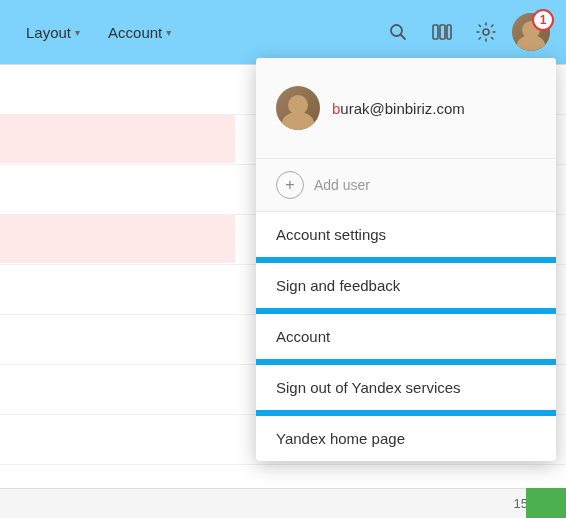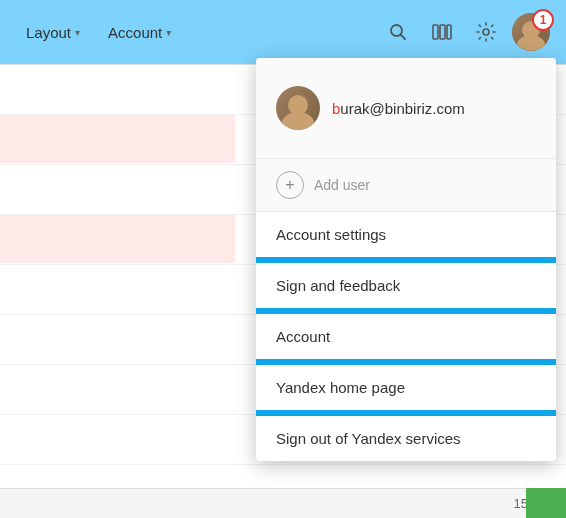--- a/index.html
+++ b/index.html
@@ -389,25 +389,25 @@
 
   <div class="menu-item">
     <span>Sign and feedback</span>
   </div>
 
   <div class="menu-item">
     <span>Account</span>
   </div>
 
   <div class="menu-item">
+    <span>Sign out of Yandex services</span>
+  </div>
+
+  <div class="menu-item">
     <span>Yandex home page</span>
-  </div>
-
-  <div class="menu-item">
-    <span>Sign out of Yandex services</span>
   </div>
 </div>
 
 <div class="bg-footer">
   <span class="footer-time">15:14</span>
 </div>
 
 <div class="green-strip"></div>
 
 </body></html>

